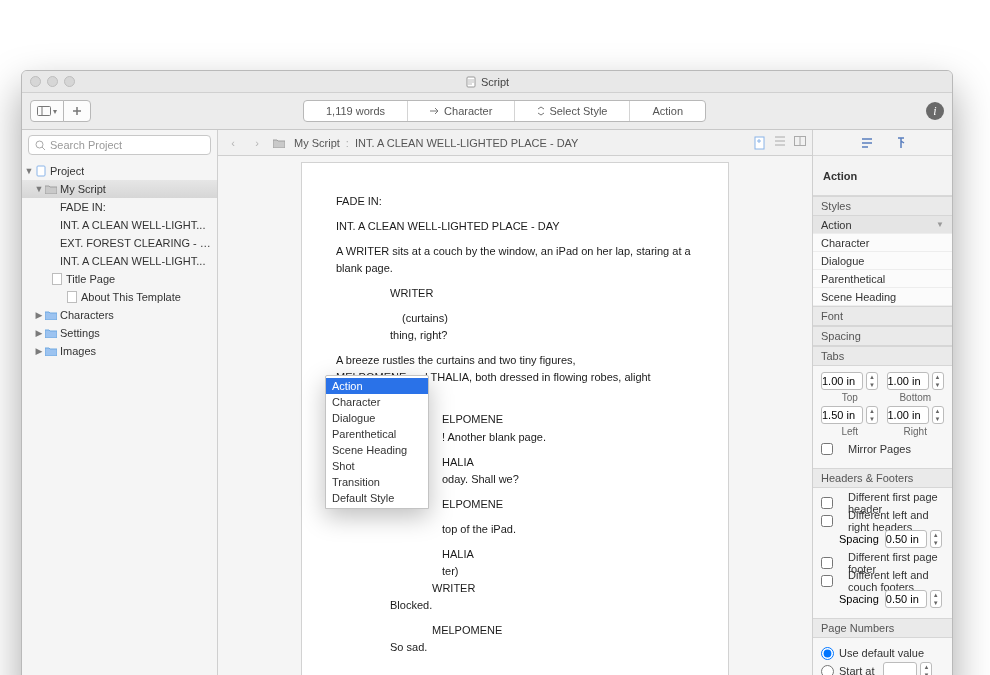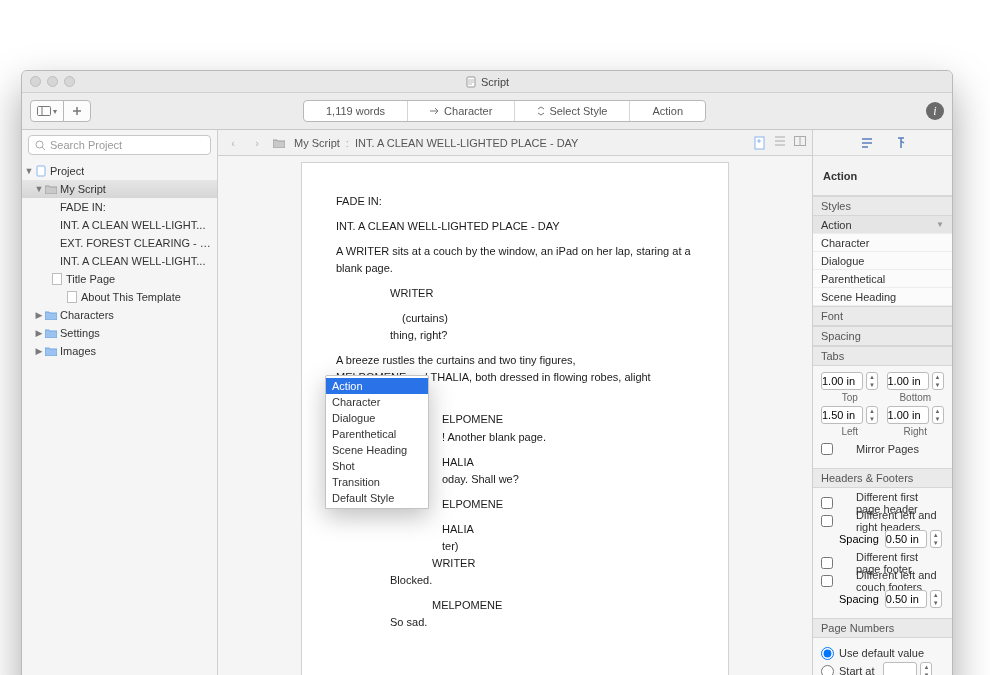--- a/index.html
+++ b/index.html
@@ -60,21 +60,21 @@
   .style-row{ height:18px; display:flex; align-items:center; padding:0 8px; color:#333; border-bottom:1px solid #ededed; background:#fbfbfb;}
   .style-row.sel{ background:#e5e5e5;}
   .panel { padding:6px 8px 10px; background:#f7f7f7;}
   .field-pair{ display:flex; gap:8px; margin-bottom:3px;}
   .field { flex:1; }
   .num-in{ display:flex; align-items:center; gap:3px;}
   .num-in input{ width:42px; height:18px; border:1px solid #bcbcbc; border-radius:3px; padding:0 0; background:#fff; font-size:11px;}
   .step{ width:12px; height:18px; border:1px solid #bcbcbc; background:#fff; border-radius:3px; display:flex; flex-direction:column;}
   .step div{flex:1; font-size:6px; text-align:center; color:#666; line-height:8px;}
   .sub{ font-size:10px; color:#666; text-align:center; margin-top:2px;}
-  .chk{ display:flex; align-items:center; gap:23px; height:18px; color:#333;}
+  .chk{ display:flex; align-items:center; gap:15px; height:18px; color:#333;}
   .chk input{ width:12px; height:12px;}
   .rad{ display:flex; align-items:center; gap:5px; height:18px; color:#333;}
   .spaced-row{display:flex; align-items:center; gap:6px; margin-left:18px;}
   svg{display:block;}
 </style>
 </head>
 <body>
 
 <div class="window">
 
@@ -269,20 +269,21 @@
           <p class="dlg">thing, right?</p>
           <p style="margin-bottom:0">A breeze rustles the curtains and two tiny figures,</p>
           <p style="margin-bottom:0">MELPOMENE and THALIA, both dressed in flowing robes, alight</p>
           <p>on the window sill.</p>
 
           <p class="cue" style="margin-left:106px !important;margin-bottom:0">ELPOMENE</p>
           <p class="dlg" style="margin-left:106px !important">! Another blank page.</p>
           <p class="cue" style="margin-left:106px !important;margin-bottom:0">HALIA</p>
           <p class="dlg" style="margin-left:106px !important">oday. Shall we?</p>
           <p class="cue" style="margin-left:106px !important">ELPOMENE</p>
+          <p class="dlg" style="margin-left:106px !important">top of the iPad.</p>
           <p class="cue" style="margin-left:106px !important;margin-bottom:0">HALIA</p>
           <p class="paren" style="margin-left:106px !important;margin-bottom:0">ter)</p>
 
           <p class="cue" style="margin-left:96px !important; margin-bottom:0">WRITER</p>
           <p class="dlg">Blocked.</p>
           <p class="cue" style="margin-left:96px !important; margin-bottom:0">MELPOMENE</p>
           <p class="dlg">So sad.</p>
 
         </div>
 

